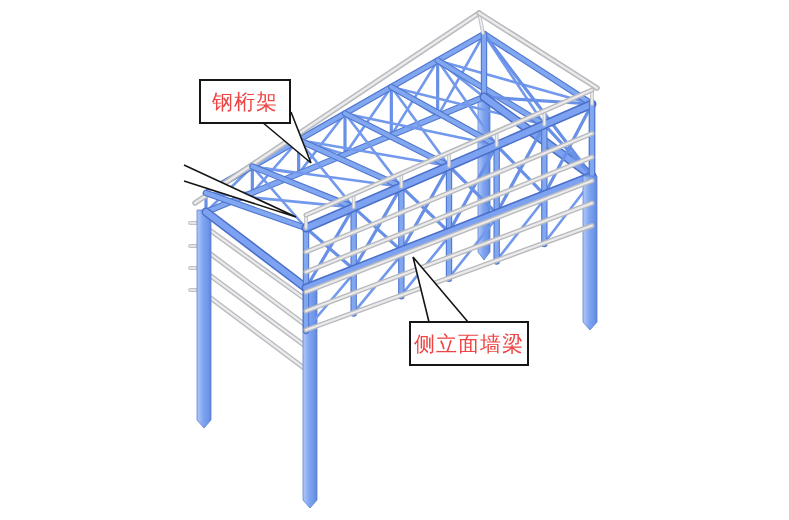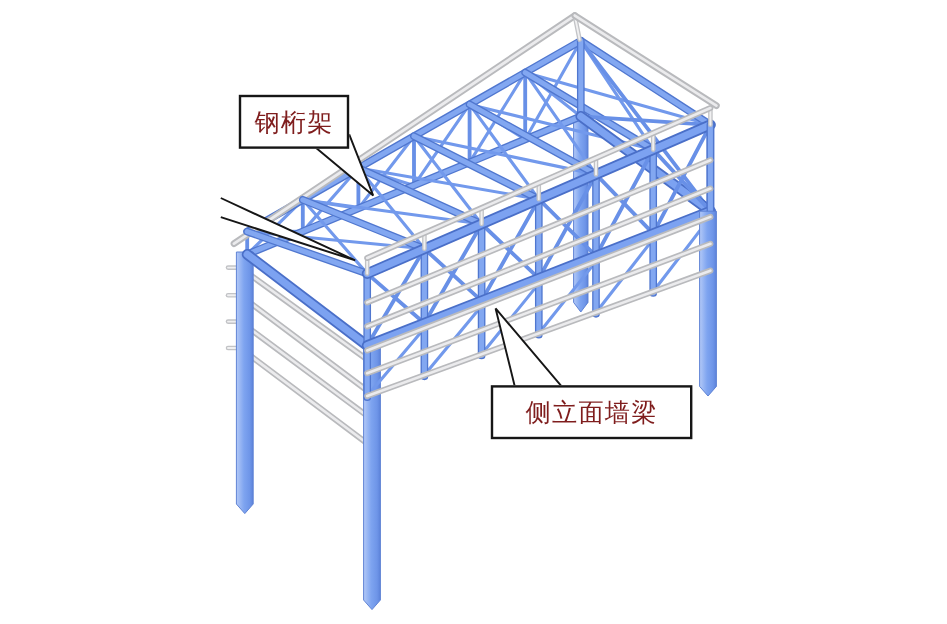--- a/index.html
+++ b/index.html
@@ -5,26 +5,26 @@
   html,body{margin:0;padding:0;background:#ffffff;}
   .stage{
     position:relative;width:789px;height:520px;background:#ffffff;
     overflow:hidden;font-family:"Liberation Serif","DejaVu Serif",serif;
   }
   .stage svg{position:absolute;left:0;top:0;z-index:1;}
   .callout{
     position:absolute;z-index:2;box-sizing:border-box;
     background:#ffffff;border:2px solid #161616;
     display:flex;align-items:center;justify-content:center;
-    font-size:21px;letter-spacing:1px;color:#7f1d1d;
+    font-size:21px;letter-spacing:1px;color:#ef4444;
     white-space:nowrap;
   }
   #lbl-truss{left:199px;top:79px;width:92px;height:45px;}
   #lbl-tie{left:87px;top:154px;width:97px;height:44px;}
-  #lbl-girt{left:409px;top:321px;width:168px;height:45px;}
+  #lbl-girt{left:409px;top:321px;width:120px;height:45px;}
 </style>
 </head>
 <body>
 
 <div class="stage">
   <svg id="scene" width="789" height="520" viewBox="0 0 789 520">
       <defs>
         <linearGradient id="colGrad" x1="0" y1="0" x2="1" y2="0">
           <stop offset="0" stop-color="#b3c9f7"></stop>
           <stop offset="0.45" stop-color="#7ea4f0"></stop>

